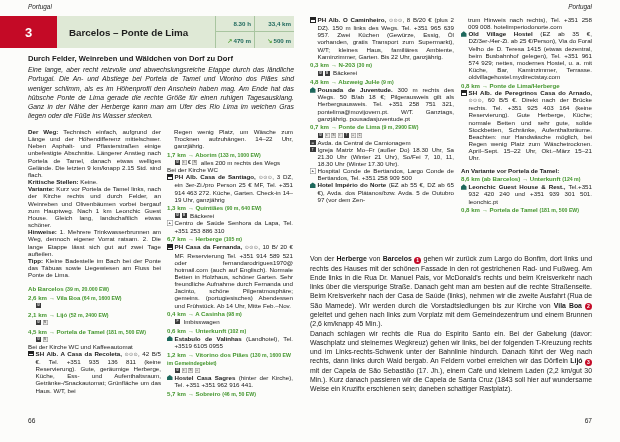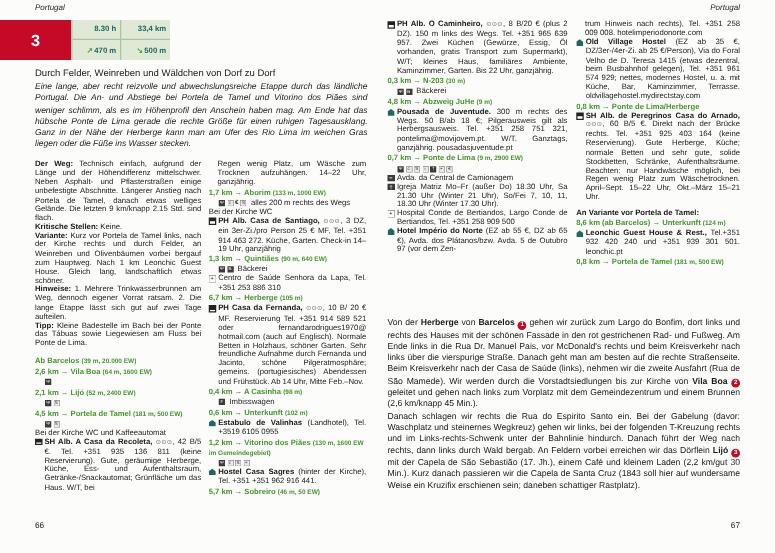--- a/index.html
+++ b/index.html
@@ -23,21 +23,21 @@
     grid-template-columns:1fr 1fr;grid-template-rows:1fr 1fr;
     font-size:6.2px;font-weight:bold;color:var(--teal);
     border-left:1px solid #a9c5a0;}
   .stats>div{display:flex;align-items:center;justify-content:flex-end;padding-right:3px;}
   .stats>div:nth-child(1){border-right:1px solid #a9c5a0;border-bottom:1px solid #a9c5a0;}
   .stats>div:nth-child(2){border-bottom:1px solid #a9c5a0;}
   .stats>div:nth-child(3){border-right:1px solid #a9c5a0;}
   .arrow{color:#5aa43c;margin-right:1px;font-weight:bold;}
 
   
-  #heading-left{left:28px;top:54px;width:266px;font-weight:normal;font-size:7.6px;}
+  #heading-left{left:28px;top:54px;width:266px;font-weight:bold;font-size:7.6px;}
   #intro{left:28px;top:65px;width:266px;font-style:italic;font-size:6.8px;
     line-height:9.3px;text-align:justify;}
   .col{font-size:6.2px;line-height:7.15px;text-align:justify;}
   #l-col1{left:28px;top:128px;width:133px;}
   #l-col2{left:167px;top:128px;width:126px;}
   #r-col1{left:310px;top:16px;width:144px;}
   #r-col2{left:461px;top:16px;width:131px;}
   #prose{left:310px;top:254px;width:282px;font-size:6.9px;line-height:9.25px;text-align:justify;}
 
   .para{margin:0;}
@@ -75,20 +75,21 @@
     background:var(--red);color:#fff;font-size:5px;font-weight:bold;
     text-align:center;line-height:7.2px;vertical-align:-.5px;}
 </style>
 </head>
 <body style="--red: #c40a26; --band: #dfe9d6; --green: #44962e; --teal: #1e685c;">
 
 <div class="abs runhead" style="left:28px;top:3px;">Portugal</div>
 
 <div id="titlebar" class="abs">
   <div class="stageno">3</div>
+  <div class="titlemain">Barcelos – Ponte de Lima</div>
   <div class="stats">
     <div>
         <span>8.30 h</span>
       </div>
     <div>
         <span>33,4 km</span>
       </div>
     <div>
         <span class="arrow">↗</span>
         <span>470 m</span>

